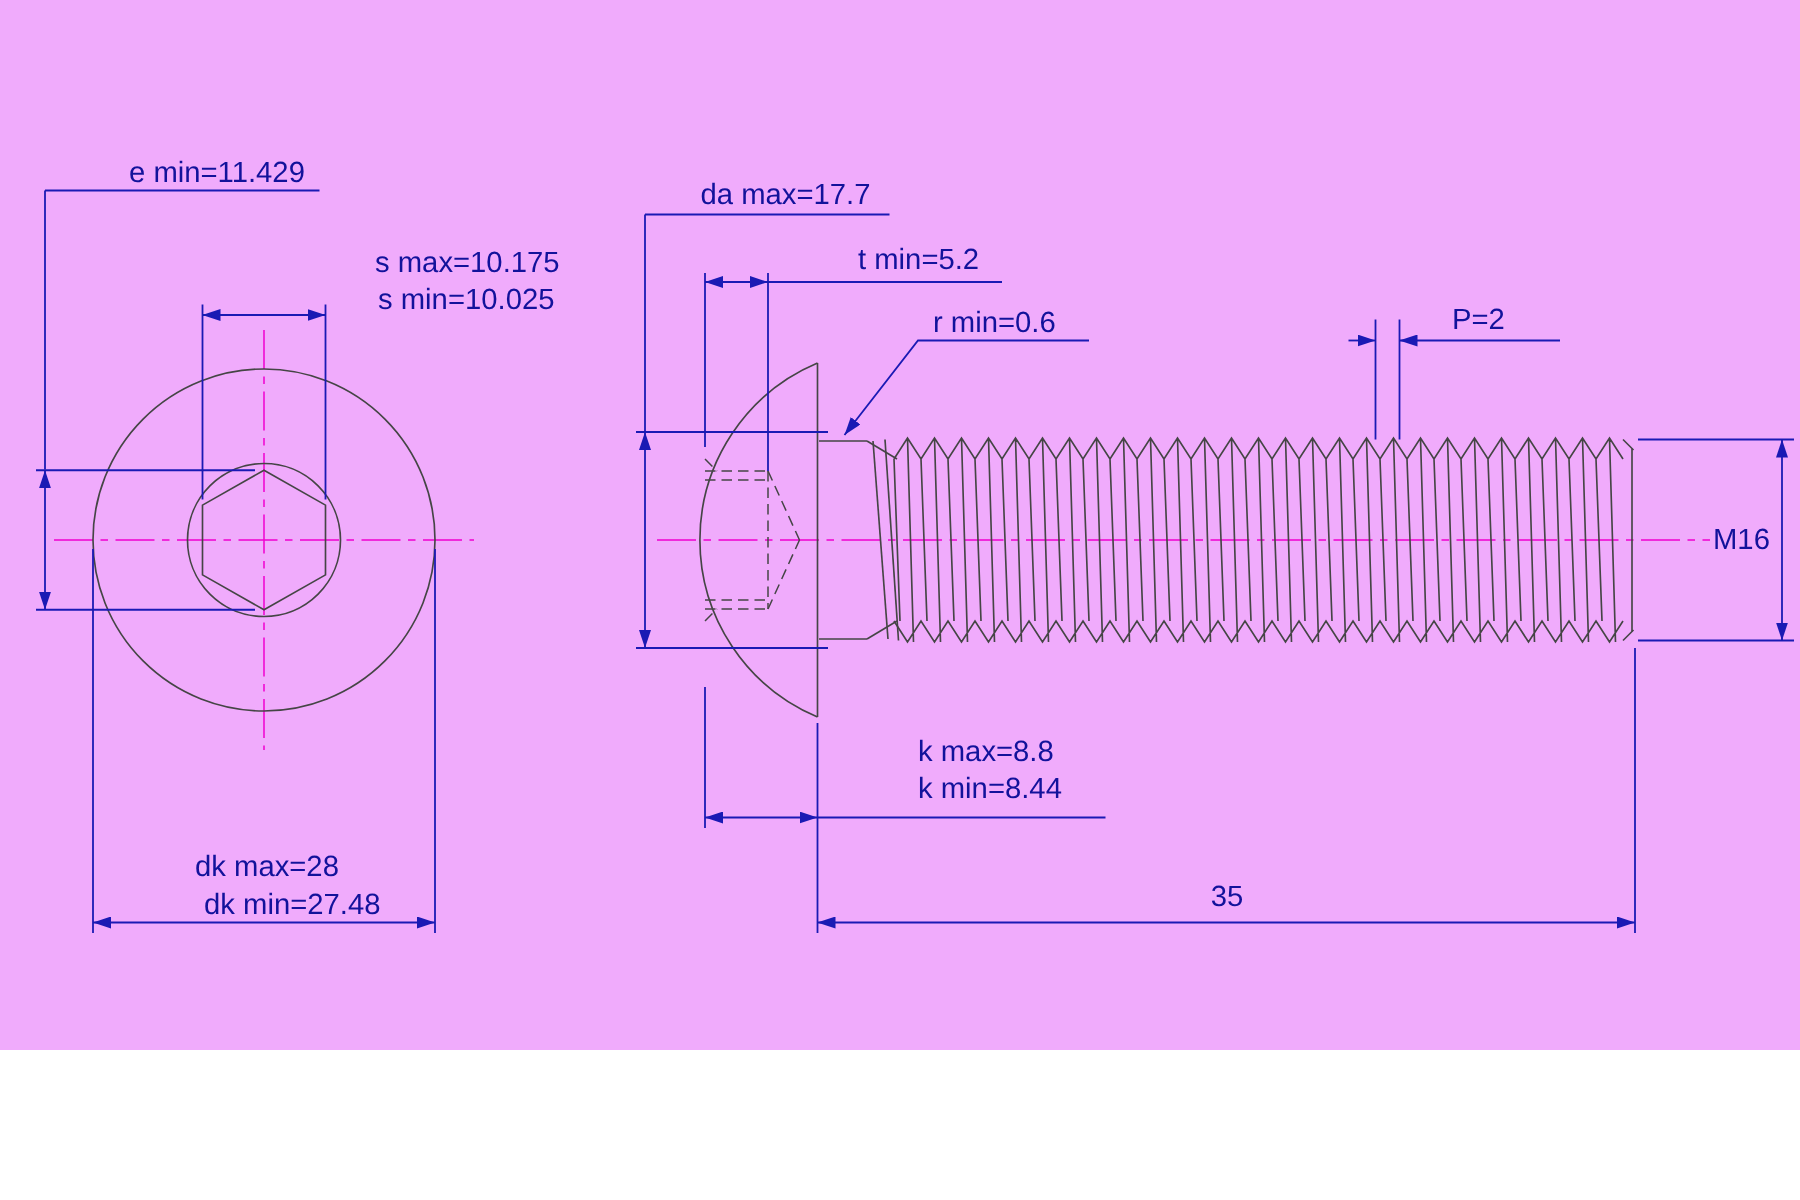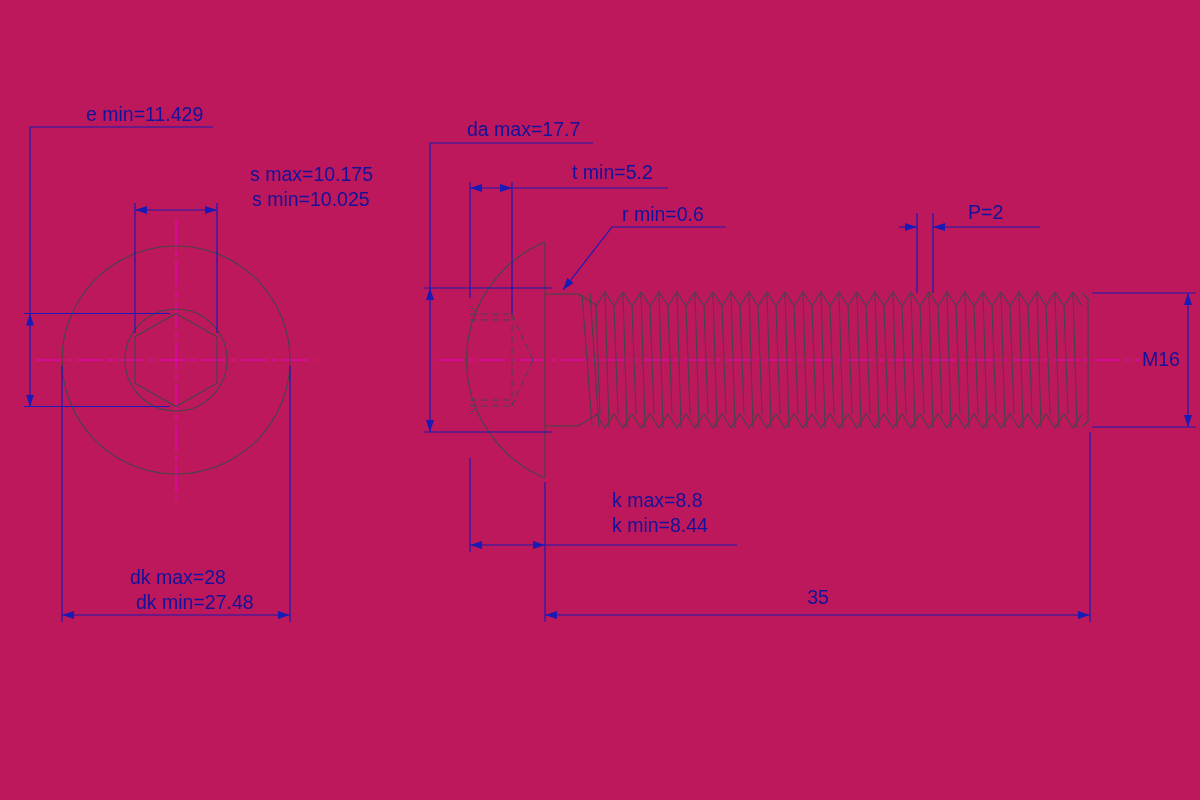--- a/index.html
+++ b/index.html
@@ -2,21 +2,21 @@
 <html style="--dimension: #1a1ab4; --label: #12129b; --centerline: #f000d0; --outline: #454545;"><head>
 <meta charset="utf-8">
 <style>
   :root{
     --dimension:#1a1ab4;
     --label:#12129b;
     --centerline:#f000d0;
     --outline:#454545;
   }
   html,body{margin:0;padding:0;background:#ffffff;}
-  .stage{width:1200px;height:800px;position:relative;background:#be185d;}
+  .stage{width:1200px;height:700px;position:relative;background:#f0abfc;}
   svg{display:block;}
   svg text{
     font-family:"Liberation Sans","DejaVu Sans",sans-serif;
     font-size:19.5px;
     fill:var(--label);
   }
   .dim{stroke:var(--dimension);stroke-width:1.2;fill:none;}
   .out{stroke:var(--outline);stroke-width:1.1;fill:none;}
   .hid{stroke:var(--outline);stroke-width:1;fill:none;stroke-dasharray:7 4;}
   .cen{stroke:var(--centerline);stroke-width:1;fill:none;stroke-dasharray:26 5 5 5;}

